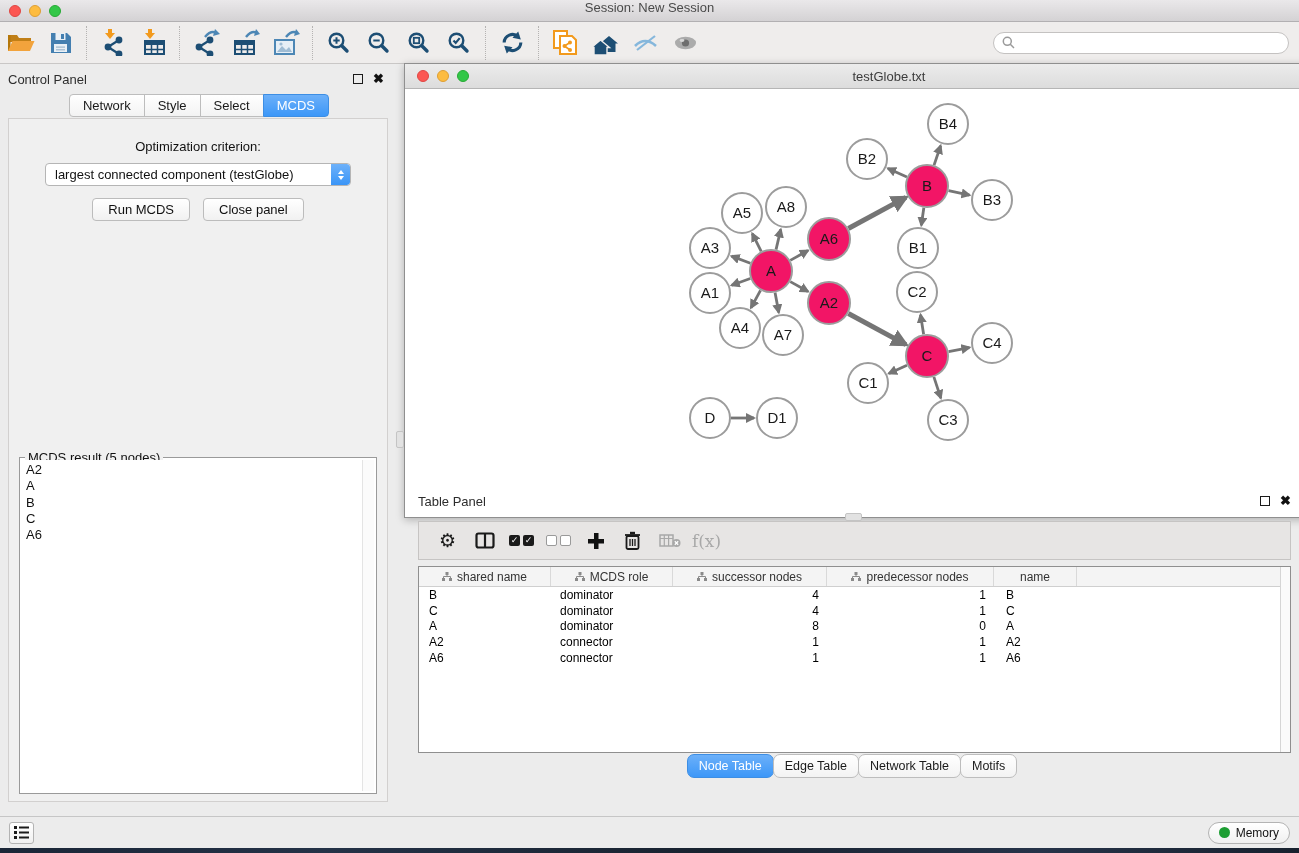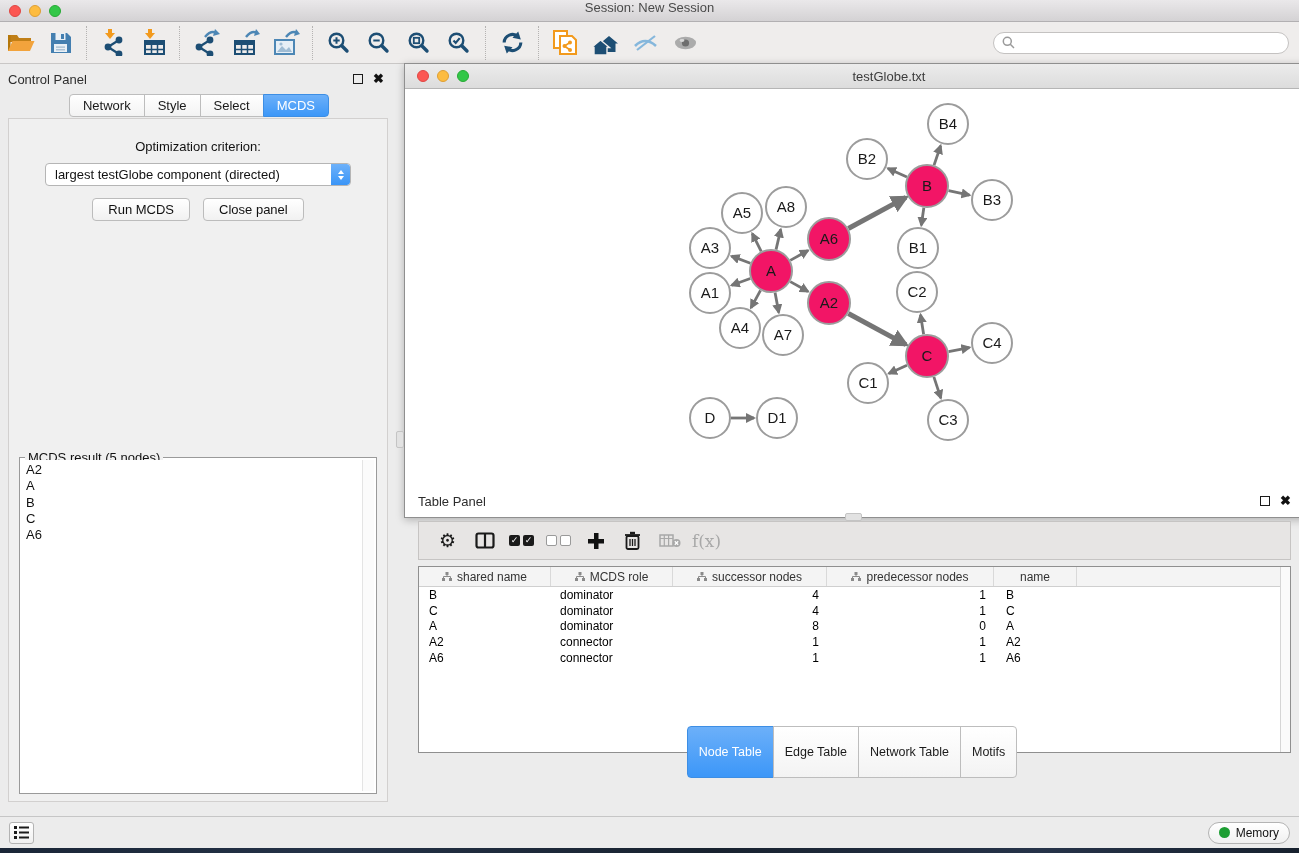--- a/index.html
+++ b/index.html
@@ -93,21 +93,21 @@
   .trow { display:flex; height:15.8px; align-items:center; }
   .td { overflow:hidden; white-space:nowrap; }
   .td.c0 { width:132px; padding-left:10px; }
   .td.c1 { width:122px; padding-left:9px; }
   .td.c2 { width:154px; text-align:right; padding-right:8px; }
   .td.c3 { width:167px; text-align:right; padding-right:8px; }
   .td.c4 { width:83px; padding-left:12px; }
   .table-scroll { position:absolute; top:0; bottom:0; right:0; width:10px; background:#fafafa; border-left:1px solid #d5d5d5; }
 
   .tp-tabs { position:absolute; left:0; right:0; bottom:2px; display:flex; justify-content:center; }
-  .tp-tabs .seg-tab { font-size:12.5px; padding:18px 11px; }
+  .tp-tabs .seg-tab { font-size:12.5px; padding:4px 11px;border-radius:7px; }
 
   
   .statusbar { position:absolute; left:0; right:0; top:816px; height:32px; background:#ececec;
     border-top:1px solid #c6c6c6; display:flex; align-items:center; padding:0 9px; }
   .status-left-btn { width:25px; height:22px; background:linear-gradient(#fff,#f0f0f0); border:1px solid #b3b3b3;
     border-radius:3px; display:flex; align-items:center; justify-content:center; }
   .statusbar .spacer { flex:1; }
   .memory-btn { height:22px; background:linear-gradient(#fff,#f0f0f0); border:1px solid #b3b3b3; border-radius:11px;
     display:flex; align-items:center; gap:6px; padding:0 10px; font-size:12px; color:#111; }
   .mem-dot { width:11px; height:11px; border-radius:50%; background:#1d9e33; }
@@ -293,21 +293,21 @@
   </div>
   <div class="cp-tabs">
     <div class="seg-tab">Network</div>
     <div class="seg-tab">Style</div>
     <div class="seg-tab">Select</div>
     <div class="seg-tab selected">MCDS</div>
   </div>
   <div class="cp-body">
     <div class="opt-label">Optimization criterion:</div>
     <div class="dropdown">
-      <span class="dval">largest testGlobe component (directed)</span>
+      <span class="dval">largest connected component (testGlobe)</span>
       <span class="spinner">
         <span class="tri-up"></span>
           <span class="tri-down"></span>
       </span>
     </div>
     <div class="btn-row">
       <button class="push-btn">Run MCDS</button>
       <button class="push-btn">Close panel</button>
     </div>
     <div class="result-fieldset">

